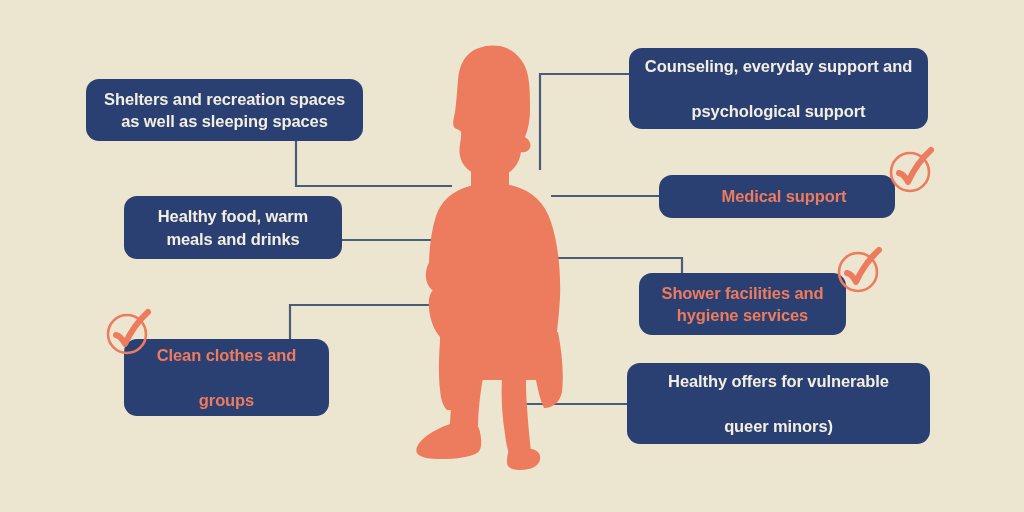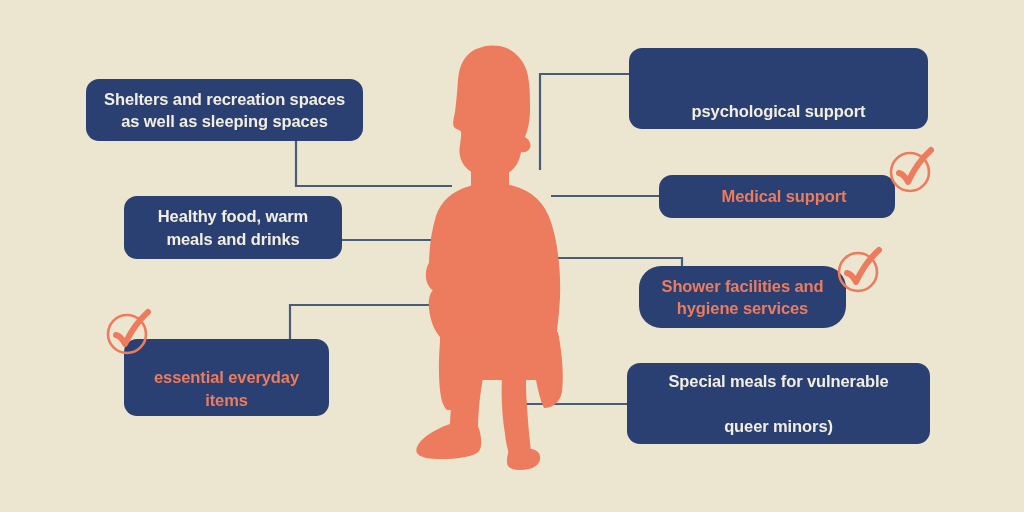--- a/index.html
+++ b/index.html
@@ -59,21 +59,21 @@
   .box.accent {
     color: #ED7B5E;
   }
 
   
   #box-shelters    { left: 86px;  top: 79px;  width: 277px; height: 62px; }
   #box-food        { left: 124px; top: 196px; width: 218px; height: 63px; }
   #box-clothes     { left: 124px; top: 339px; width: 205px; height: 77px; }
   #box-counseling  { left: 629px; top: 48px;  width: 299px; height: 81px; }
   #box-medical     { left: 659px; top: 175px; width: 236px; height: 43px; padding-left: 28px; }
-  #box-shower      { left: 639px; top: 266px; width: 207px; height: 62px; border-radius: 22px; }
+  #box-shower      { left: 639px; top: 273px; width: 207px; height: 62px; }
   #box-special     { left: 627px; top: 363px; width: 303px; height: 81px; }
 
   
   .check-badge {
     position: absolute;
     width: 54px;
     height: 54px;
   }
   #check-medical { left: 885px; top: 143px; }
   #check-shower  { left: 833px; top: 243px; }
@@ -196,50 +196,50 @@
 
   <div class="box" id="box-food">
     <div>
       <span>Healthy food, warm</span><br>
       <span>meals and drinks</span>
     </div>
   </div>
 
   <div class="box accent" id="box-clothes">
     <div>
+      <span>Clean clothes and</span><br>
       <br>
-      <span>essential everyday</span><br>
-      <span>items</span>
+      <span>groups</span>
     </div>
   </div>
 
   <div class="box" id="box-counseling">
     <div>
-      <br>
+      <span>Counseling, everyday support and</span><br>
       <br>
       <span>psychological support</span>
     </div>
   </div>
 
   <div class="box accent" id="box-medical">
     <div>
       <span>Medical support</span>
     </div>
   </div>
 
   <div class="box accent" id="box-shower">
     <div>
       <span>Shower facilities and</span><br>
       <span>hygiene services</span>
     </div>
   </div>
 
   <div class="box" id="box-special">
     <div>
-      <span>Special meals for vulnerable</span><br>
+      <span>Healthy offers for vulnerable</span><br>
       <br>
       <span>queer minors)</span>
     </div>
   </div>
 
   <svg class="check-badge" id="check-medical" viewBox="0 0 54 54">
     <circle cx="25" cy="29" r="19" fill="none" stroke="#ED7B5E" stroke-width="2.6"></circle>
     <path d="M14 30 C 18 31, 21 35, 23 39 C 28 28, 36 16, 46 7" fill="none" stroke="#ED7B5E" stroke-width="6" stroke-linecap="round" stroke-linejoin="round"></path>
   </svg>
 

